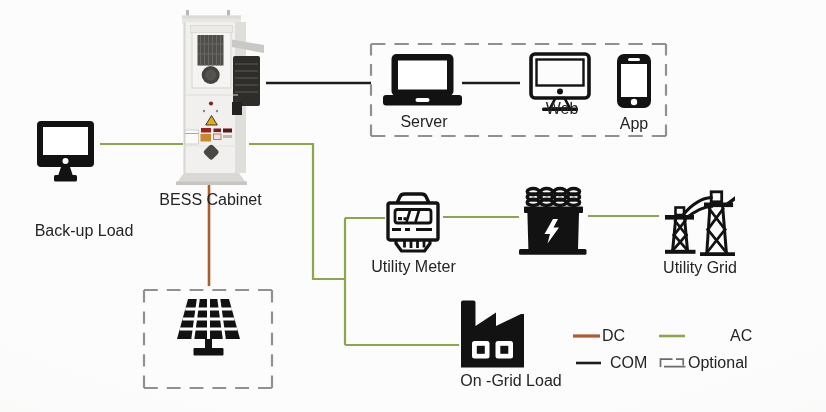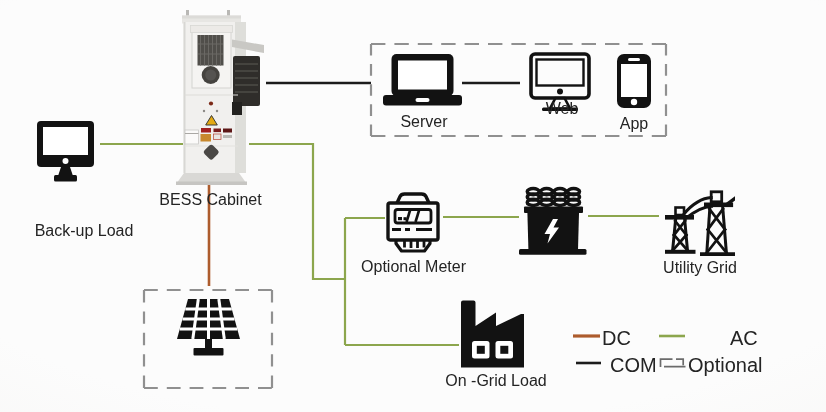--- a/index.html
+++ b/index.html
@@ -15,21 +15,21 @@
   .label{
     position:absolute;
     transform:translateX(-50%);
     white-space:nowrap;
     font-size:16px;
     color:var(--text,#242424);
   }
   .legend-label{
     position:absolute;
     white-space:nowrap;
-    font-size:20px;
+    font-size:16px;
     color:var(--text,#242424);
   }
   .ac-line{stroke:var(--ac,#8ca64d);stroke-width:2.2;fill:none;}
   .dc-line{stroke:var(--dc,#ad5c2d);stroke-width:2.6;fill:none;}
   .com-line{stroke:var(--com,#1c1c1c);stroke-width:2.4;fill:none;}
   .dash-box{stroke:var(--dash,#909090);stroke-width:2.2;fill:none;}
   .icon-fill{fill:var(--icon,#121212);}
   .icon-stroke{stroke:var(--icon,#121212);fill:none;}
 </style>
 </head>
@@ -192,21 +192,21 @@
       <rect class="icon-fill" x="31" y="36" width="16" height="3"></rect>
       <path class="icon-stroke" d="M11,48 V51.5 L16.5,59 H39.5 L45,51.5 V48" stroke-width="3.2" stroke-linejoin="round"></path>
       <g class="icon-stroke" stroke-width="2.8">
         <line x1="19.5" y1="48" x2="19.5" y2="55.5"></line>
         <line x1="26" y1="48" x2="26" y2="56"></line>
         <line x1="32.5" y1="48" x2="32.5" y2="56"></line>
         <line x1="39" y1="48" x2="39" y2="55.5"></line>
       </g>
     </svg>
   </div>
-  <div class="label" style="left:413.5px;top:258px;">Optional Meter</div>
+  <div class="label" style="left:413.5px;top:258px;">Utility Meter</div>
 
   <div class="node" style="left:519px;top:186px;">
     <svg width="68" height="70" viewBox="0 0 68 70">
       <g class="icon-stroke" stroke-width="3.4">
         <ellipse cx="14.2" cy="5.6" rx="6" ry="3.1"></ellipse>
         <ellipse cx="14.2" cy="11" rx="6" ry="3.1"></ellipse>
         <ellipse cx="14.2" cy="16.4" rx="6" ry="3.1"></ellipse>
         <ellipse cx="27.6" cy="5.6" rx="6" ry="3.1"></ellipse>
         <ellipse cx="27.6" cy="11" rx="6" ry="3.1"></ellipse>
         <ellipse cx="27.6" cy="16.4" rx="6" ry="3.1"></ellipse>
@@ -272,21 +272,21 @@
     <svg width="66" height="68" viewBox="0 0 66 68">
       <path class="icon-fill" d="M1,67.5 L1,2.5 Q1,0.5 3,0.5 L13.5,0.5 Q15.5,0.5 15.5,2.5 L15.5,26 L36,12.5 L36,26 L61,14 L64,14 L64,67.5 Z"></path>
       <g fill="#fff">
         <rect x="12" y="41" width="17.5" height="17.5" rx="2.5"></rect>
         <rect x="35.5" y="41" width="17.5" height="17.5" rx="2.5"></rect>
       </g>
       <rect class="icon-fill" x="16.8" y="45.8" width="8" height="8"></rect>
       <rect class="icon-fill" x="40.3" y="45.8" width="8" height="8"></rect>
     </svg>
   </div>
-  <div class="label" style="left:496px;top:371.5px;">On -Grid Load</div>
+  <div class="label" style="left:511px;top:371.5px;">On -Grid Load</div>
 
   <svg class="wires" width="826" height="412" viewBox="0 0 826 412">
     <line x1="573" y1="336" x2="600" y2="336" stroke="var(--dc,#ad5c2d)" stroke-width="3.2"></line>
     <line x1="659" y1="336" x2="685" y2="336" stroke="var(--ac,#8ca64d)" stroke-width="2.6"></line>
     <line x1="576" y1="363" x2="601" y2="363" stroke="var(--com,#1c1c1c)" stroke-width="2.6"></line>
     <path d="M660.5,367 V359.2 H672.5 M676,359.2 H683.2 V365.2 M664,366.6 H685.5" stroke="#6b6b6b" stroke-width="1.7" fill="none"></path>
   </svg>
   <div class="legend-label" style="left:602px;top:327px;">DC</div>
   <div class="legend-label" style="left:689px;top:327px;margin-left:41px;">AC</div>
   <div class="legend-label" style="left:610px;top:354px;">COM</div>

